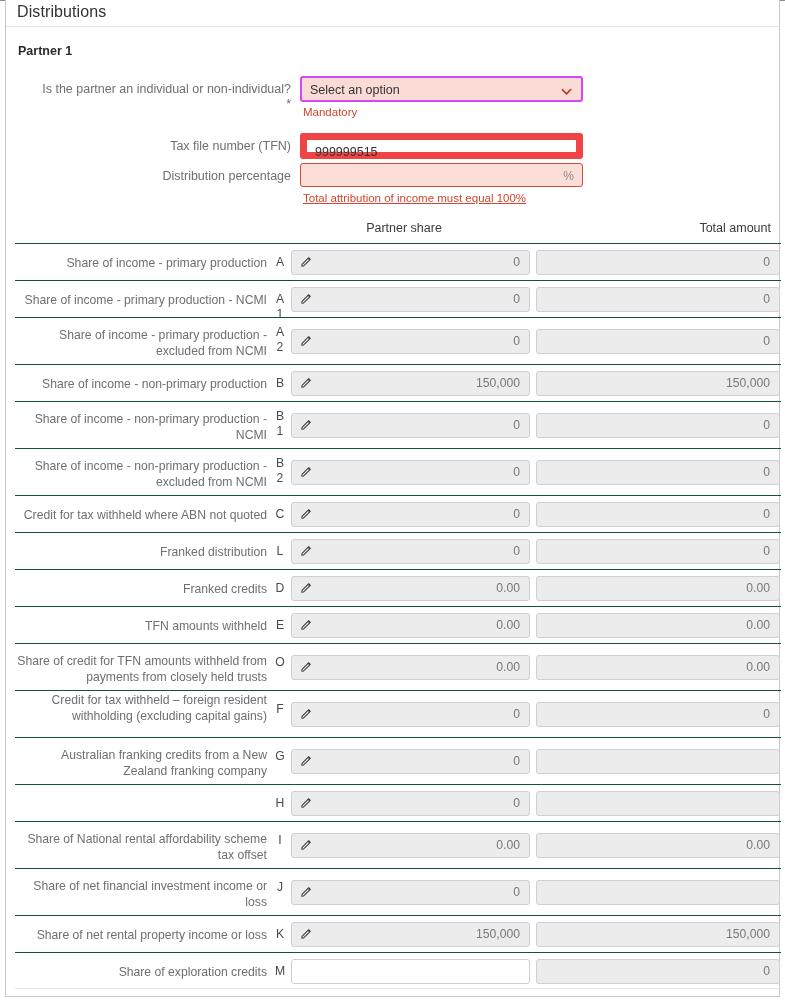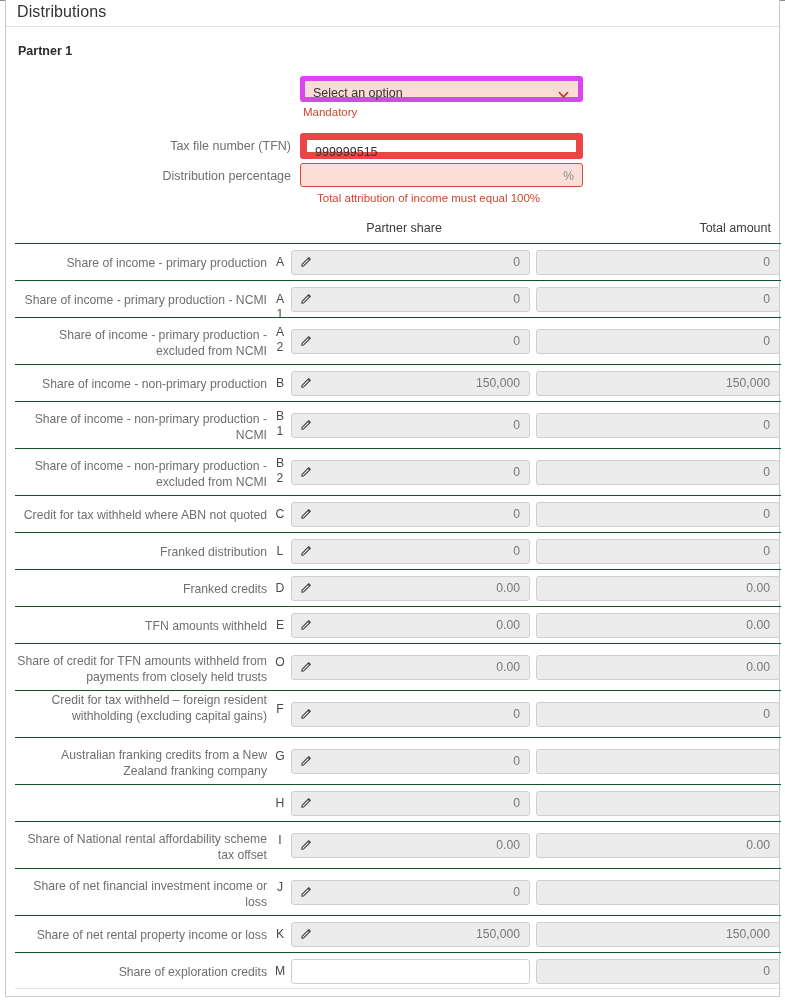--- a/index.html
+++ b/index.html
@@ -83,21 +83,21 @@
   }
   .fld-input .txt {
     position: absolute;
     left: 8px;
     top: 5px;
     font-size: 12.5px;
     color: #333;
   }
   .fld-input.error {
     background: #fadbd5;
-    border: 5px solid #d946ef;
+    border: 2px solid #d946ef;
   }
   .fld-input.error-thin {
     background: #fbded8;
     border: 1px solid #d24c37;
   }
   .select-caret {
     position: absolute;
     right: 9px;
     top: 8px;
     width: 11px;
@@ -193,39 +193,40 @@
   <div class="page-edge-top"></div>
 
   <div class="card">
 
     <div class="card-header">
       <div class="card-title">Distributions</div>
     </div>
 
     <div class="partner-heading">Partner 1</div>
 
+    <div class="fld-label" style="left:30px; top:82px; width:255px;">Is the partner an individual or non-individual? *</div>
     <div class="fld-input error" style="left:294px; top:76px; width:283px;">
       <span class="txt">Select an option</span>
       <svg class="select-caret" viewBox="0 0 12 12">
         <path d="M1.5 4 L6 8.5 L10.5 4" fill="none" stroke="#c0392b" stroke-width="1.8" stroke-linecap="round" stroke-linejoin="round"></path>
       </svg>
     </div>
     <div class="err-msg" style="left:297px; top:106px;">Mandatory</div>
 
     <div class="fld-label" style="left:100px; top:139px; width:185px;">Tax file number (TFN)</div>
     <div class="fld-input" style="left:294px; top:133px; width:283px;">
       <span class="txt">999999515</span>
     </div>
 
     <div class="fld-label" style="left:100px; top:169px; width:185px;">Distribution percentage</div>
     <div class="fld-input error-thin" style="left:294px; top:163px; width:283px; height:24px;">
       <span class="txt"></span>
       <span class="pct-sign">%</span>
     </div>
-    <div class="err-msg" style="left:311px; top:192px;">Total attribution of income must equal 100%</div>
+    <div class="err-msg" style="left:297px; top:192px;text-decoration:underline;">Total attribution of income must equal 100%</div>
 
     <div class="col-head" id="head-partner-share">Partner share</div>
     <div class="col-head" id="head-total-amount">Total amount</div>
 
     <div class="table" id="table-body">
         <div class="trow" style="height: 37px;">
           <div class="row-label" style="top: 11px;">Share of income - primary production</div>
           <div class="row-code" style="top: 11px;">
             <span>A</span>
           </div>

